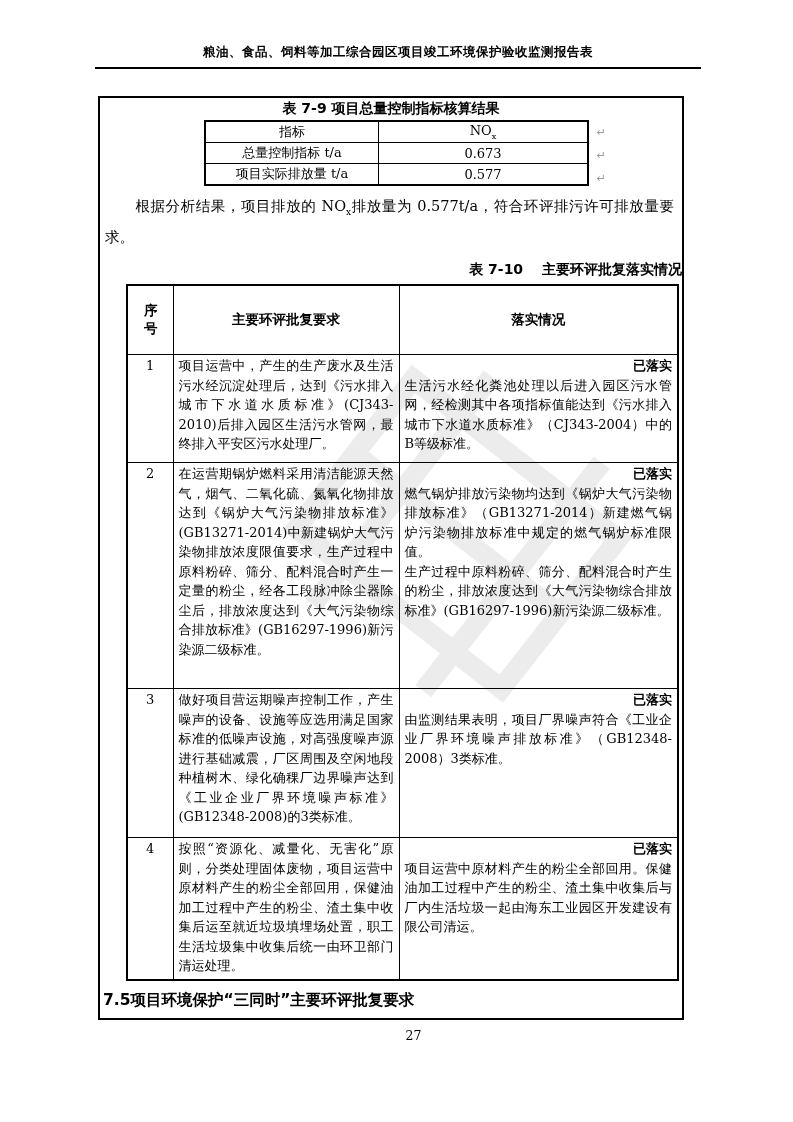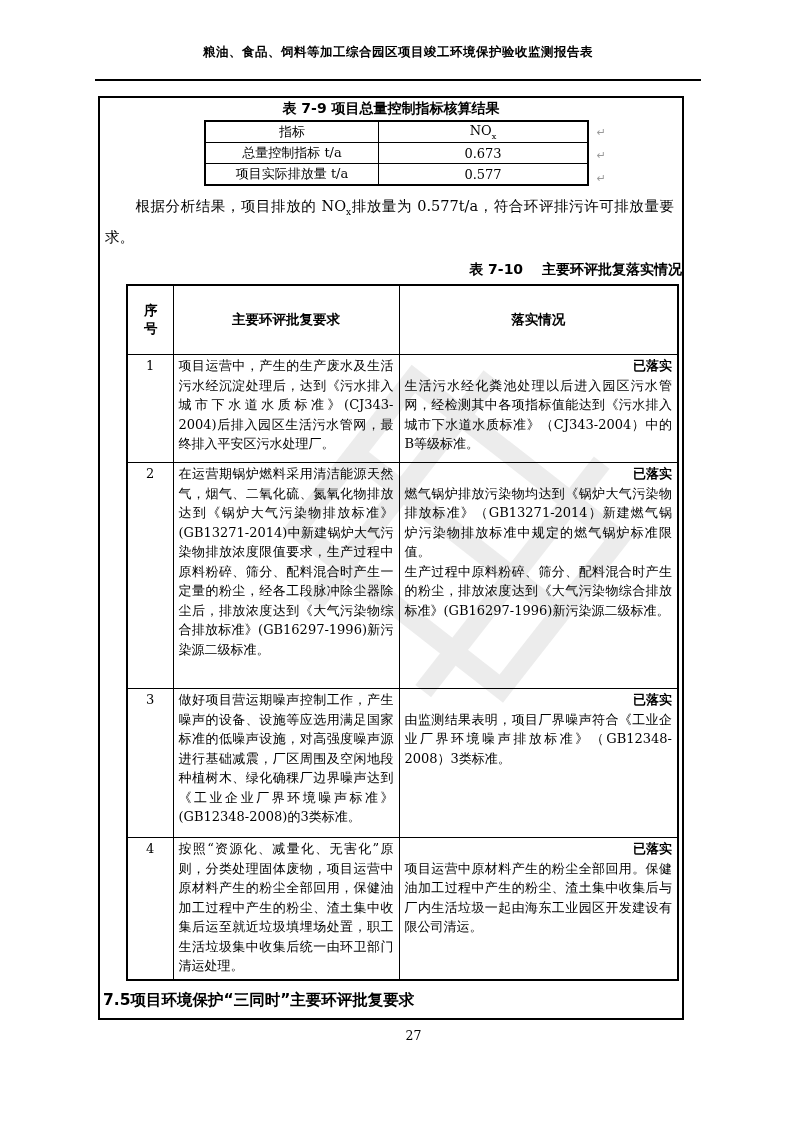--- a/index.html
+++ b/index.html
@@ -10,21 +10,21 @@
     font-family:"DejaVu Serif","Liberation Serif",serif;
     color:#000000;
     overflow:hidden;
   }
   
   .doc-header{
     position:absolute;top:44px;left:95px;width:606px;
     text-align:center;
     font-size:12.5px;font-weight:bold;
     letter-spacing:.5px;
-    padding-bottom:18px;
+    padding-bottom:6px;
     border-bottom:2px solid #000;
   }
   
   .outer-box{
     position:absolute;top:96px;left:98px;
     width:586px;height:924px;
     border:2px solid #000;
     box-sizing:border-box;
   }
   
@@ -161,21 +161,21 @@
       <thead>
         <tr>
           <th>序号</th>
           <th>主要环评批复要求</th>
           <th>落实情况</th>
         </tr>
       </thead>
       <tbody>
           <tr style="height: 108px;">
             <td class="c-no">1</td>
-            <td class="c-req">项目运营中，产生的生产废水及生活污水经沉淀处理后，达到《污水排入城市下水道水质标准》(CJ343-2004)后排入园区生活污水管网，最终排入平安区污水处理厂。</td>
+            <td class="c-req">项目运营中，产生的生产废水及生活污水经沉淀处理后，达到《污水排入城市下水道水质标准》(CJ343-2010)后排入园区生活污水管网，最终排入平安区污水处理厂。</td>
             <td class="c-impl">
               <div class="impl-title">已落实</div>
               <div class="impl-p">生活污水经化粪池处理以后进入园区污水管网，经检测其中各项指标值能达到《污水排入城市下水道水质标准》（CJ343-2004）中的B等级标准。</div>
             </td>
           </tr>
           <tr style="height: 226px;">
             <td class="c-no">2</td>
             <td class="c-req">在运营期锅炉燃料采用清洁能源天然气，烟气、二氧化硫、氮氧化物排放达到《锅炉大气污染物排放标准》(GB13271-2014)中新建锅炉大气污染物排放浓度限值要求，生产过程中原料粉碎、筛分、配料混合时产生一定量的粉尘，经各工段脉冲除尘器除尘后，排放浓度达到《大气污染物综合排放标准》(GB16297-1996)新污染源二级标准。</td>
             <td class="c-impl">
               <div class="impl-title">已落实</div>

